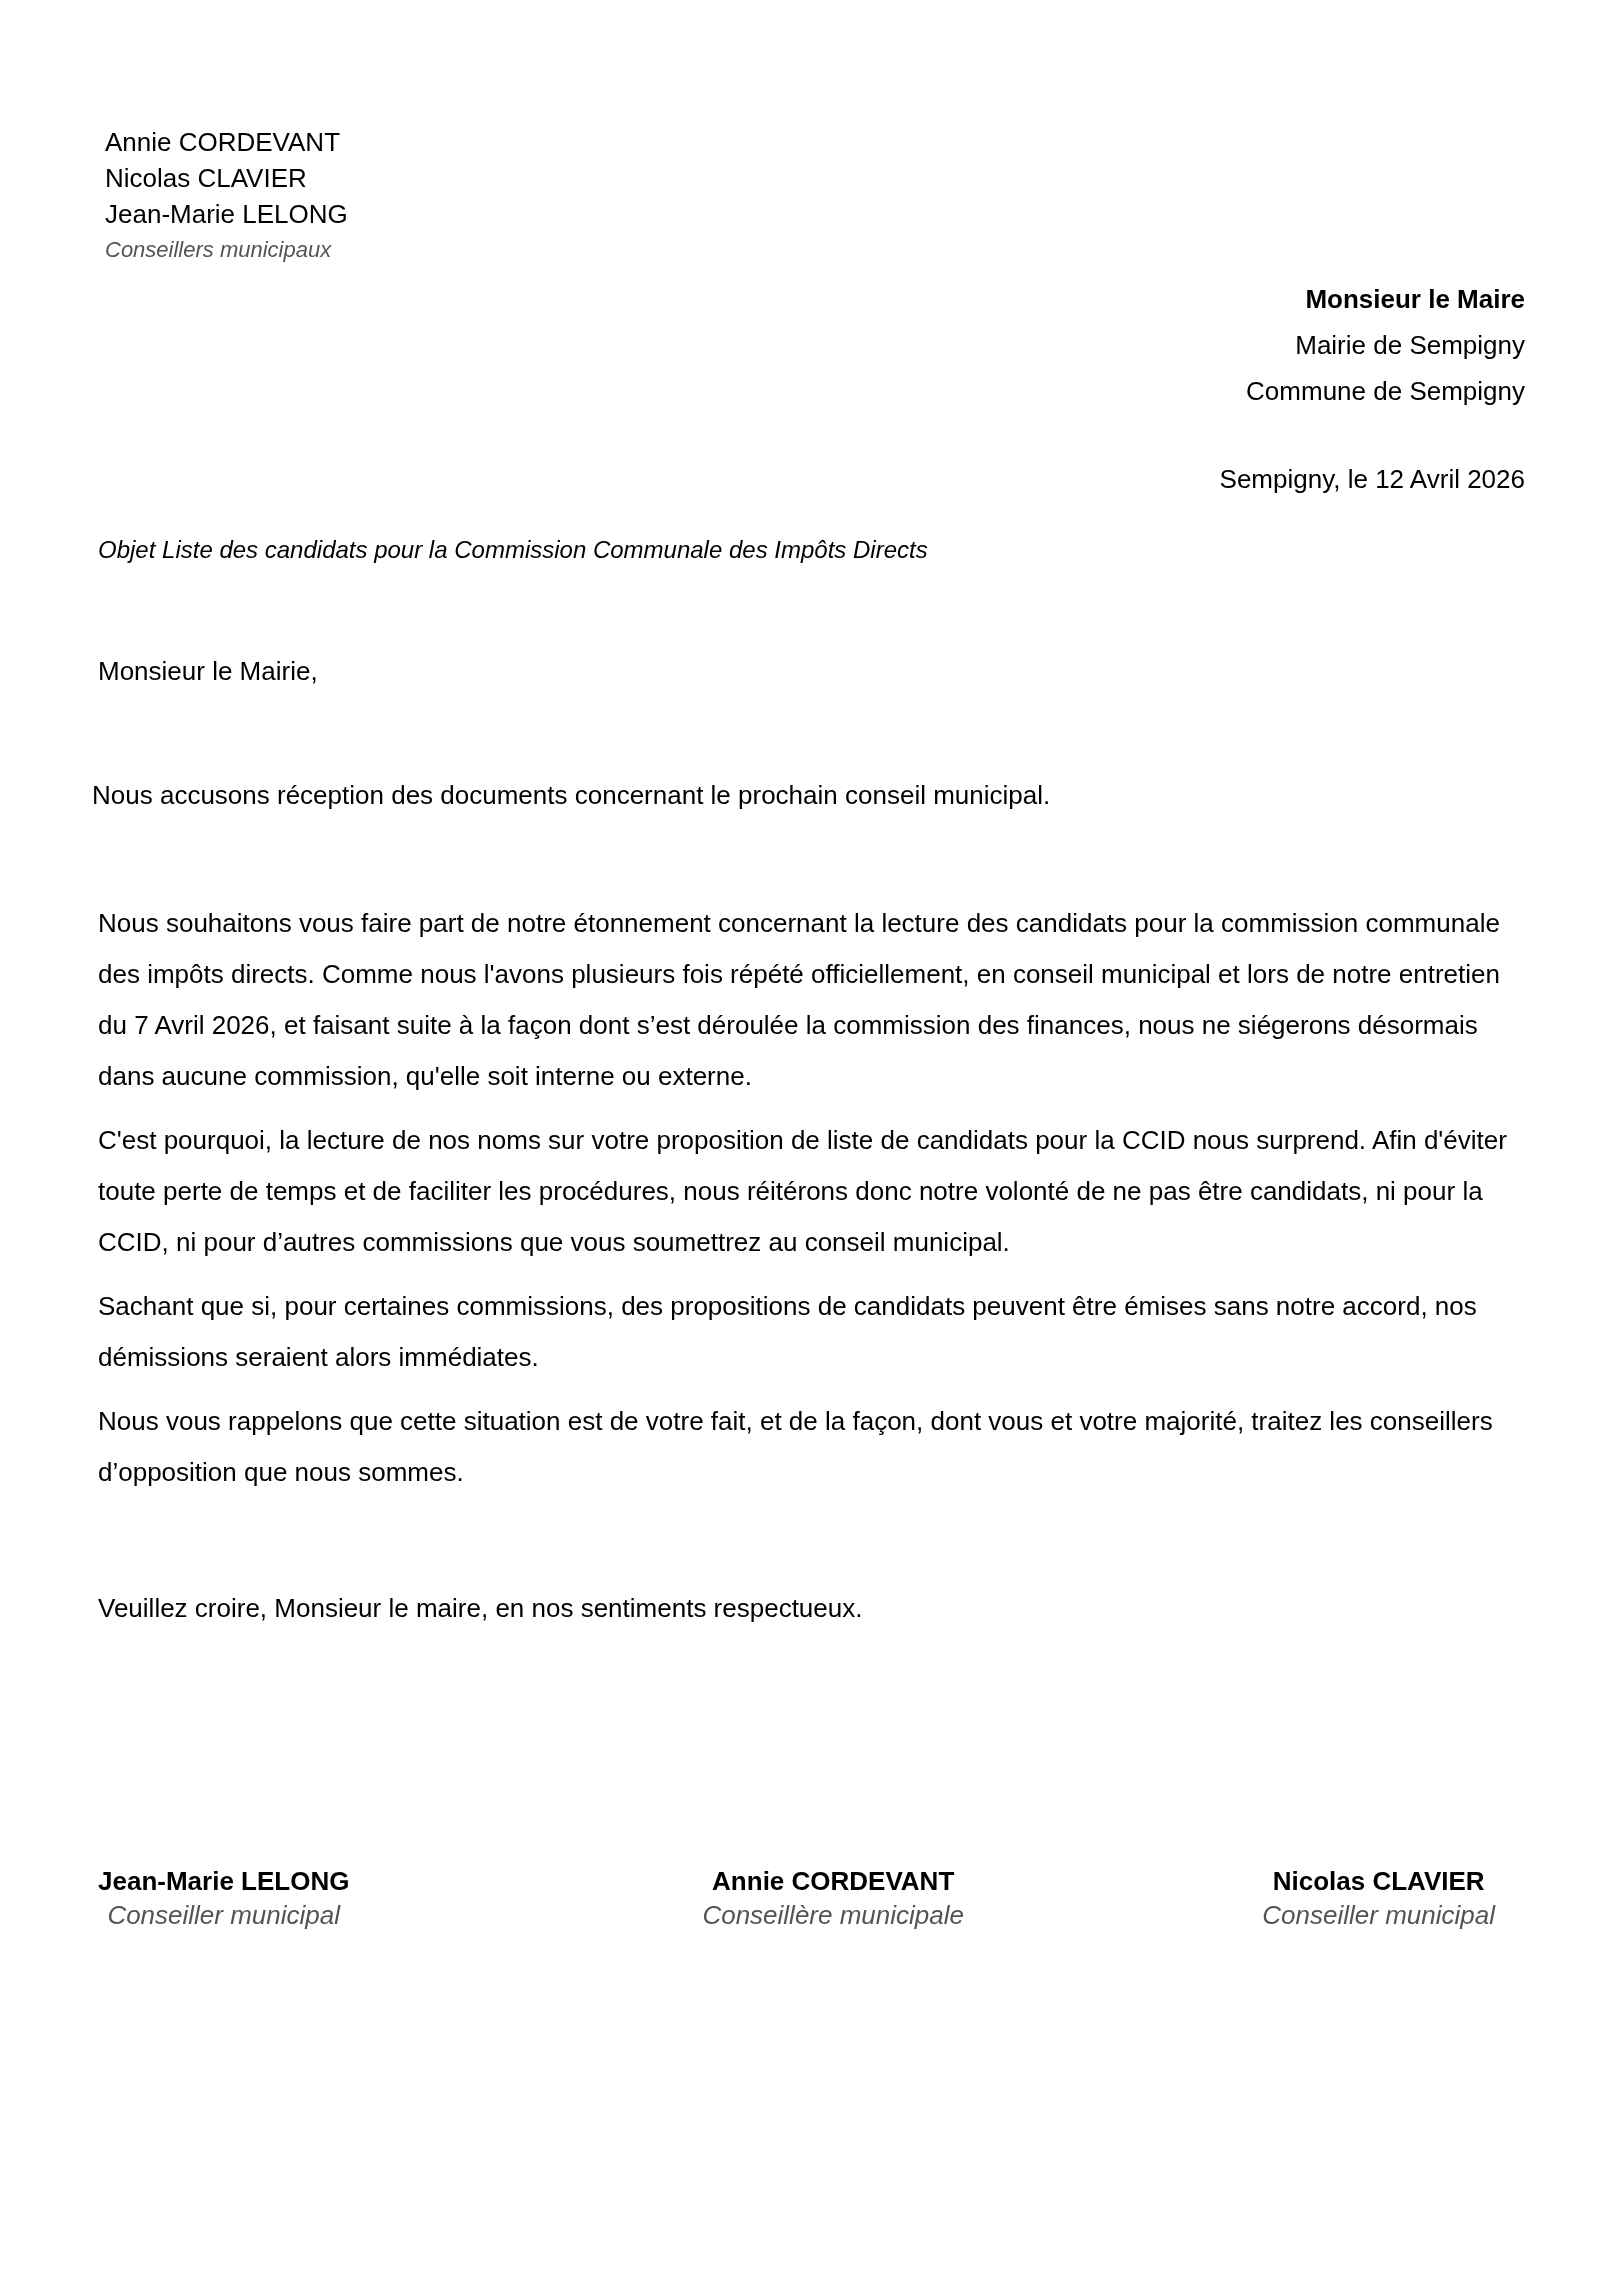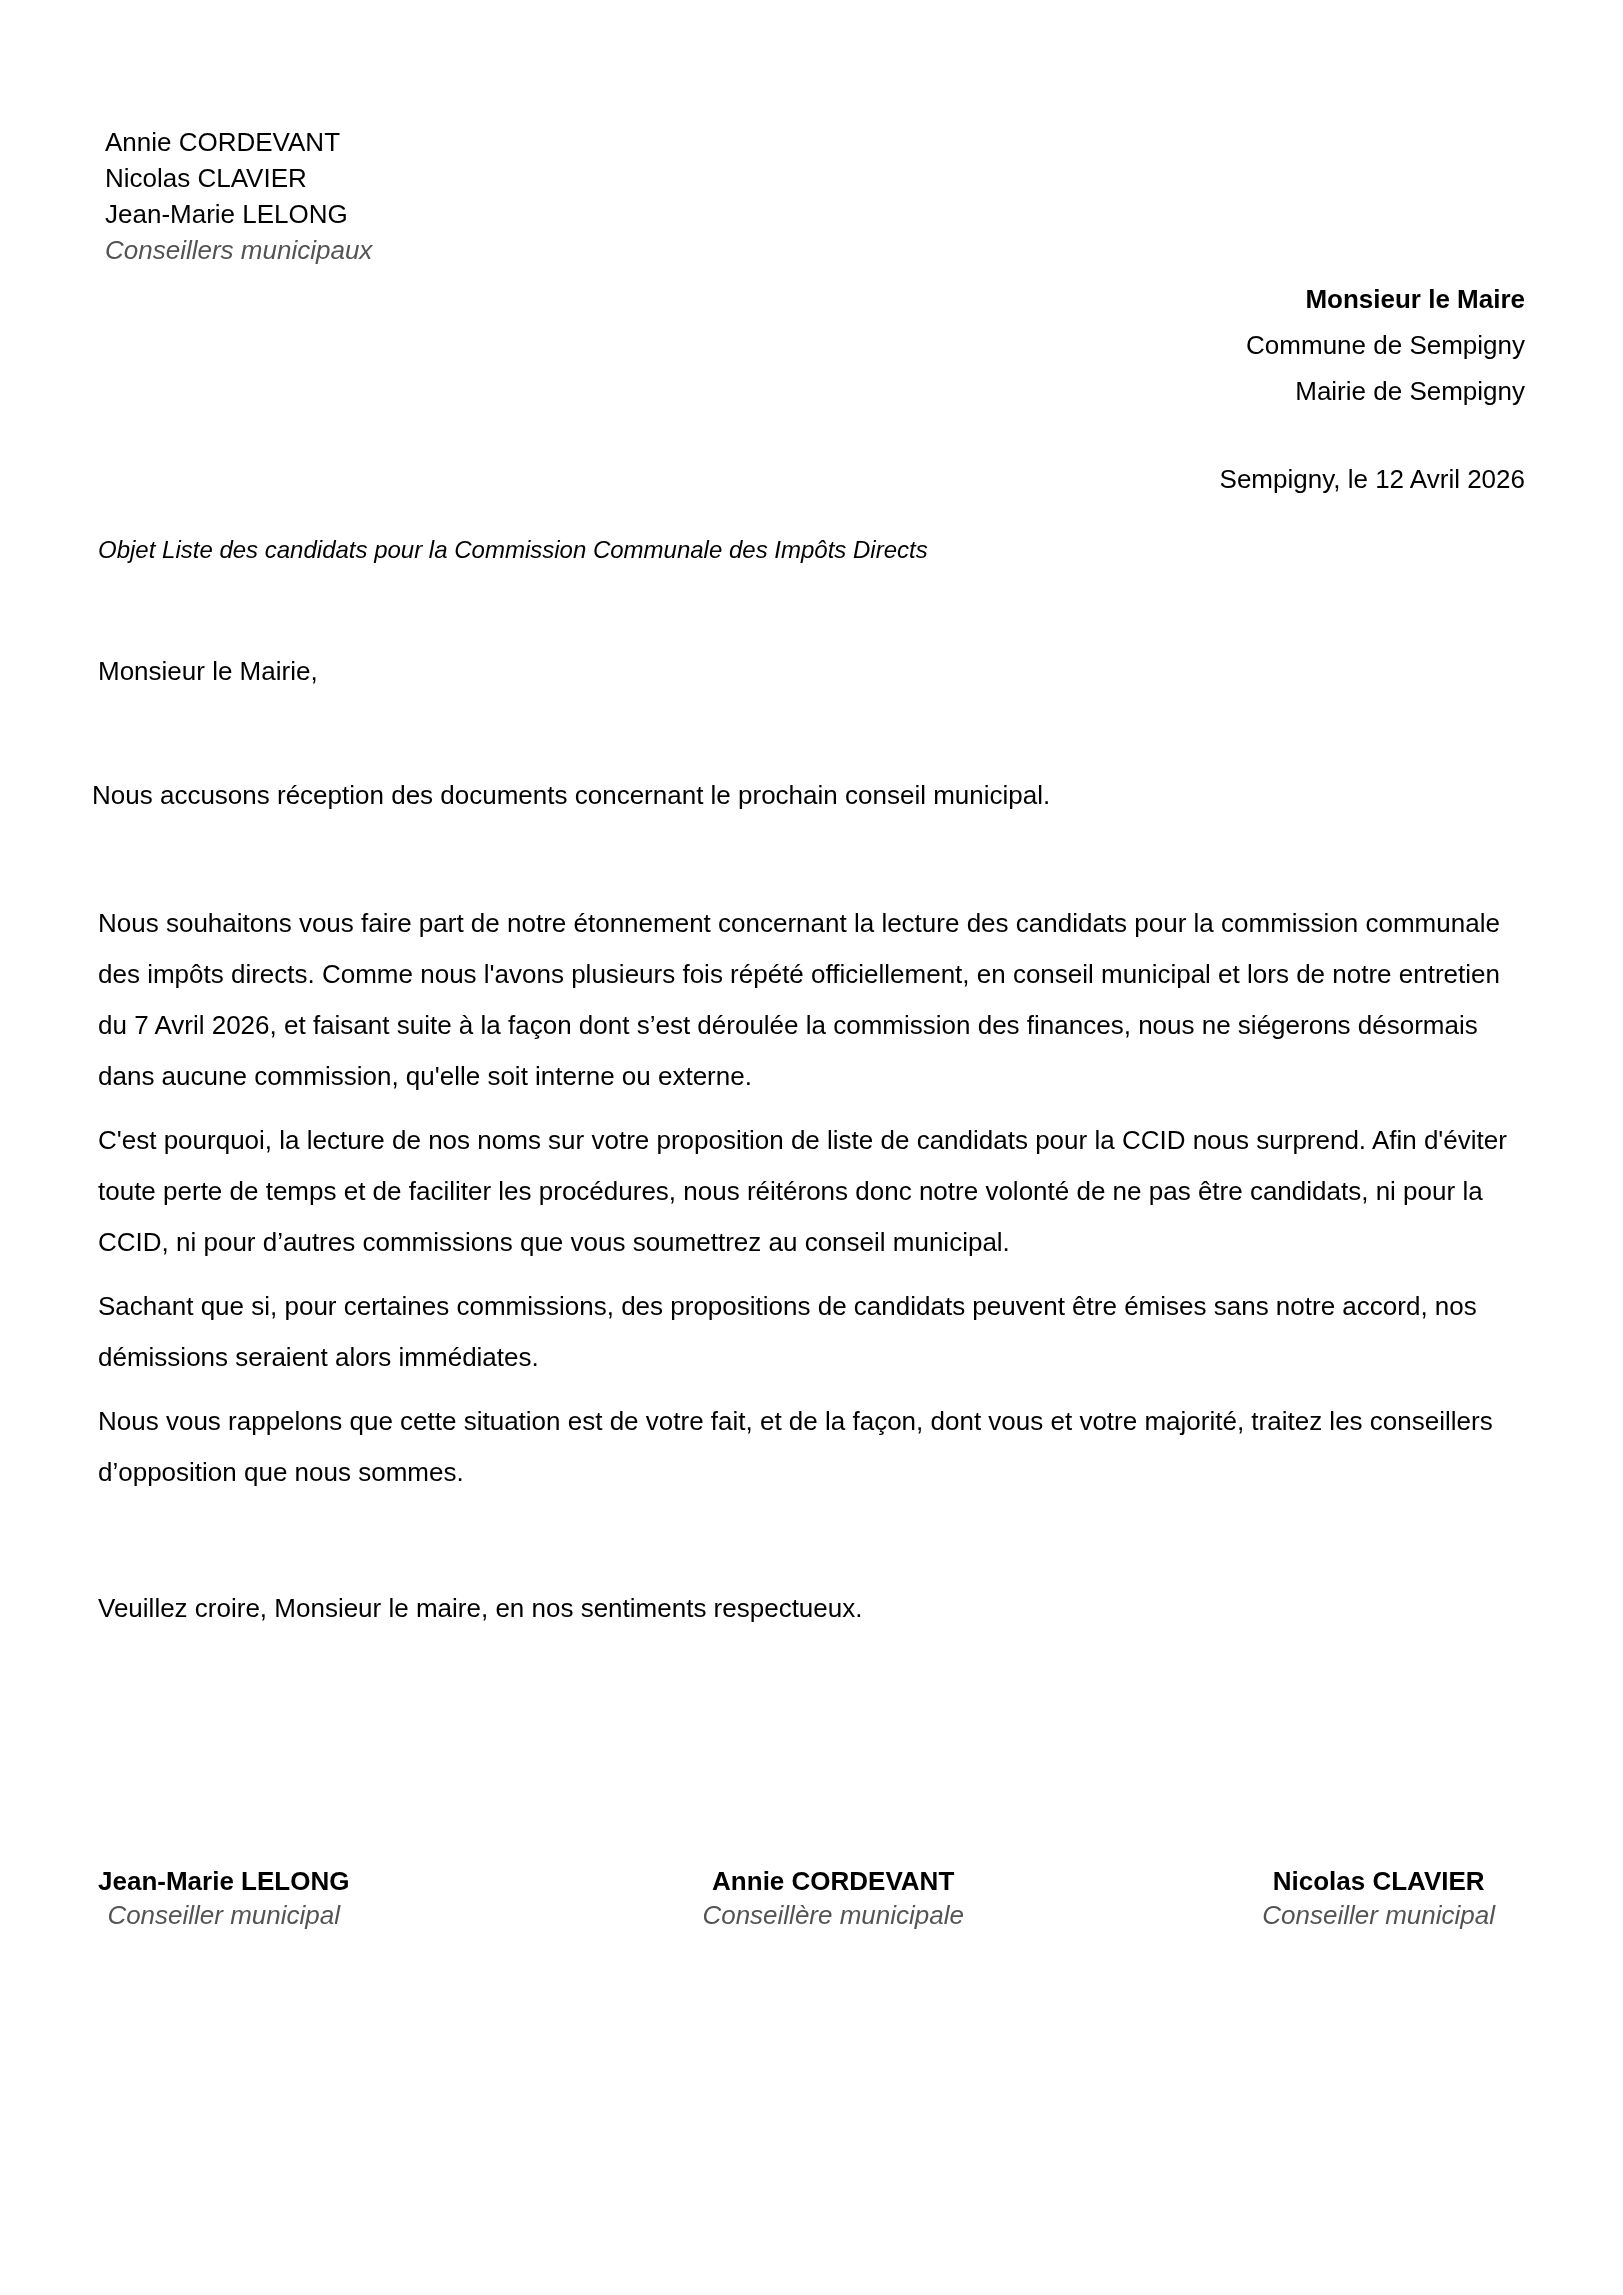--- a/index.html
+++ b/index.html
@@ -27,21 +27,21 @@
     width: 654px;
   }
 
   .sender-line {
     font-size: 26px;
     line-height: 36px;
     white-space: nowrap;
   }
 
   .sender-role {
-    font-size: 26px;
+    font-size: 22px;
     line-height: 36px;
     font-style: italic;
     color: #545454;
     white-space: nowrap;
   }
 
   .recipient-block {
     position: absolute;
     right: 98px;
     top: 271px;
@@ -160,22 +160,22 @@
 
   <div class="sender-block">
     <div class="sender-line">Annie CORDEVANT</div>
     <div class="sender-line">Nicolas CLAVIER</div>
     <div class="sender-line">Jean-Marie LELONG</div>
     <div class="sender-role">Conseillers municipaux</div>
   </div>
 
   <div class="recipient-block">
     <div class="recipient-line bold">Monsieur le Maire</div>
+    <div class="recipient-line">Mairie de Sempigny</div>
     <div class="recipient-line">Commune de Sempigny</div>
-    <div class="recipient-line">Mairie de Sempigny</div>
   </div>
 
   <div class="date-line">Sempigny, le 12 Avril 2026</div>
 
   <div class="subject-line">Objet Liste des candidats pour la Commission Communale des Impôts Directs</div>
 
   <div class="salutation">Monsieur le Mairie,</div>
 
   <div class="ack-para">Nous accusons réception des documents concernant le prochain conseil municipal.</div>
 

